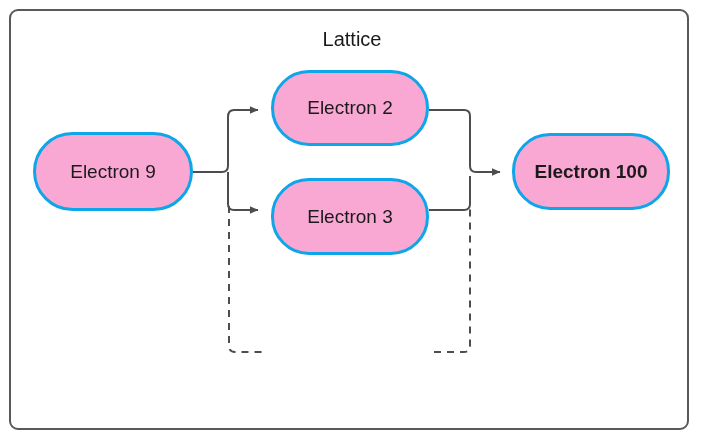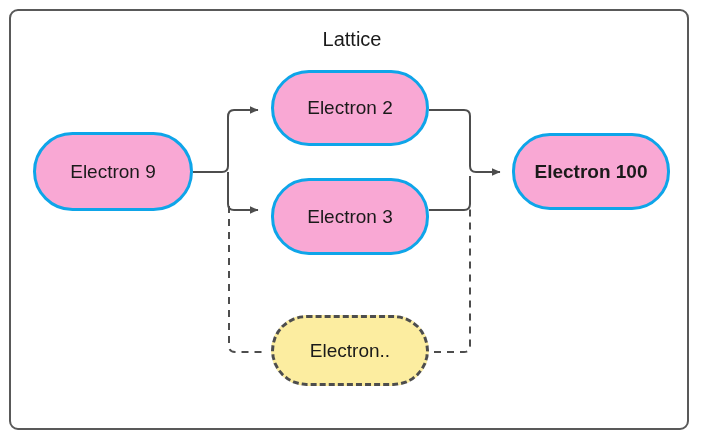--- a/index.html
+++ b/index.html
@@ -105,15 +105,14 @@
   </svg>
 
   <div class="node solid" id="node-e1">Electron 9</div>
 
   <div class="node solid" id="node-e2">Electron 2</div>
 
   <div class="node solid" id="node-e3">Electron 3</div>
 
   <div class="node solid" id="node-e100">Electron 100</div>
 
-  <div class="node dashed" id="node-edots">Electron..</div>
 
 </div>
 
 </body></html>

